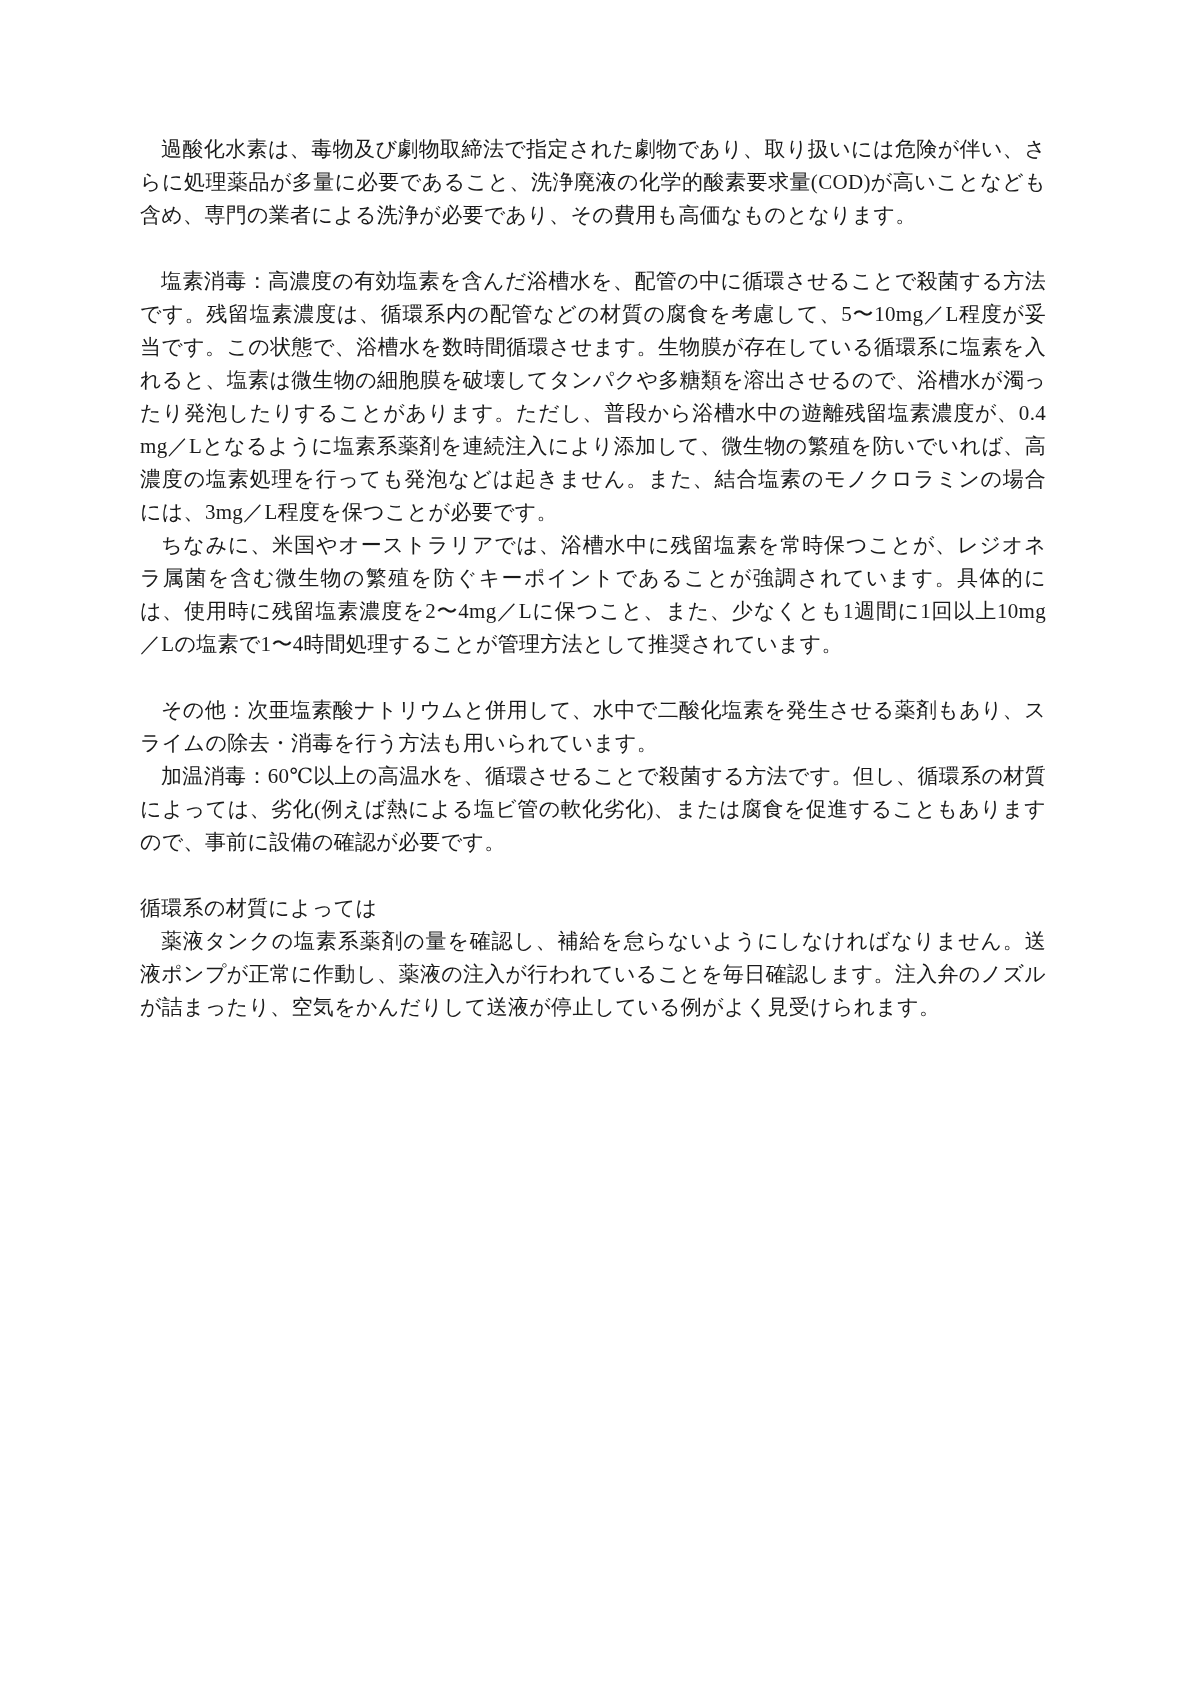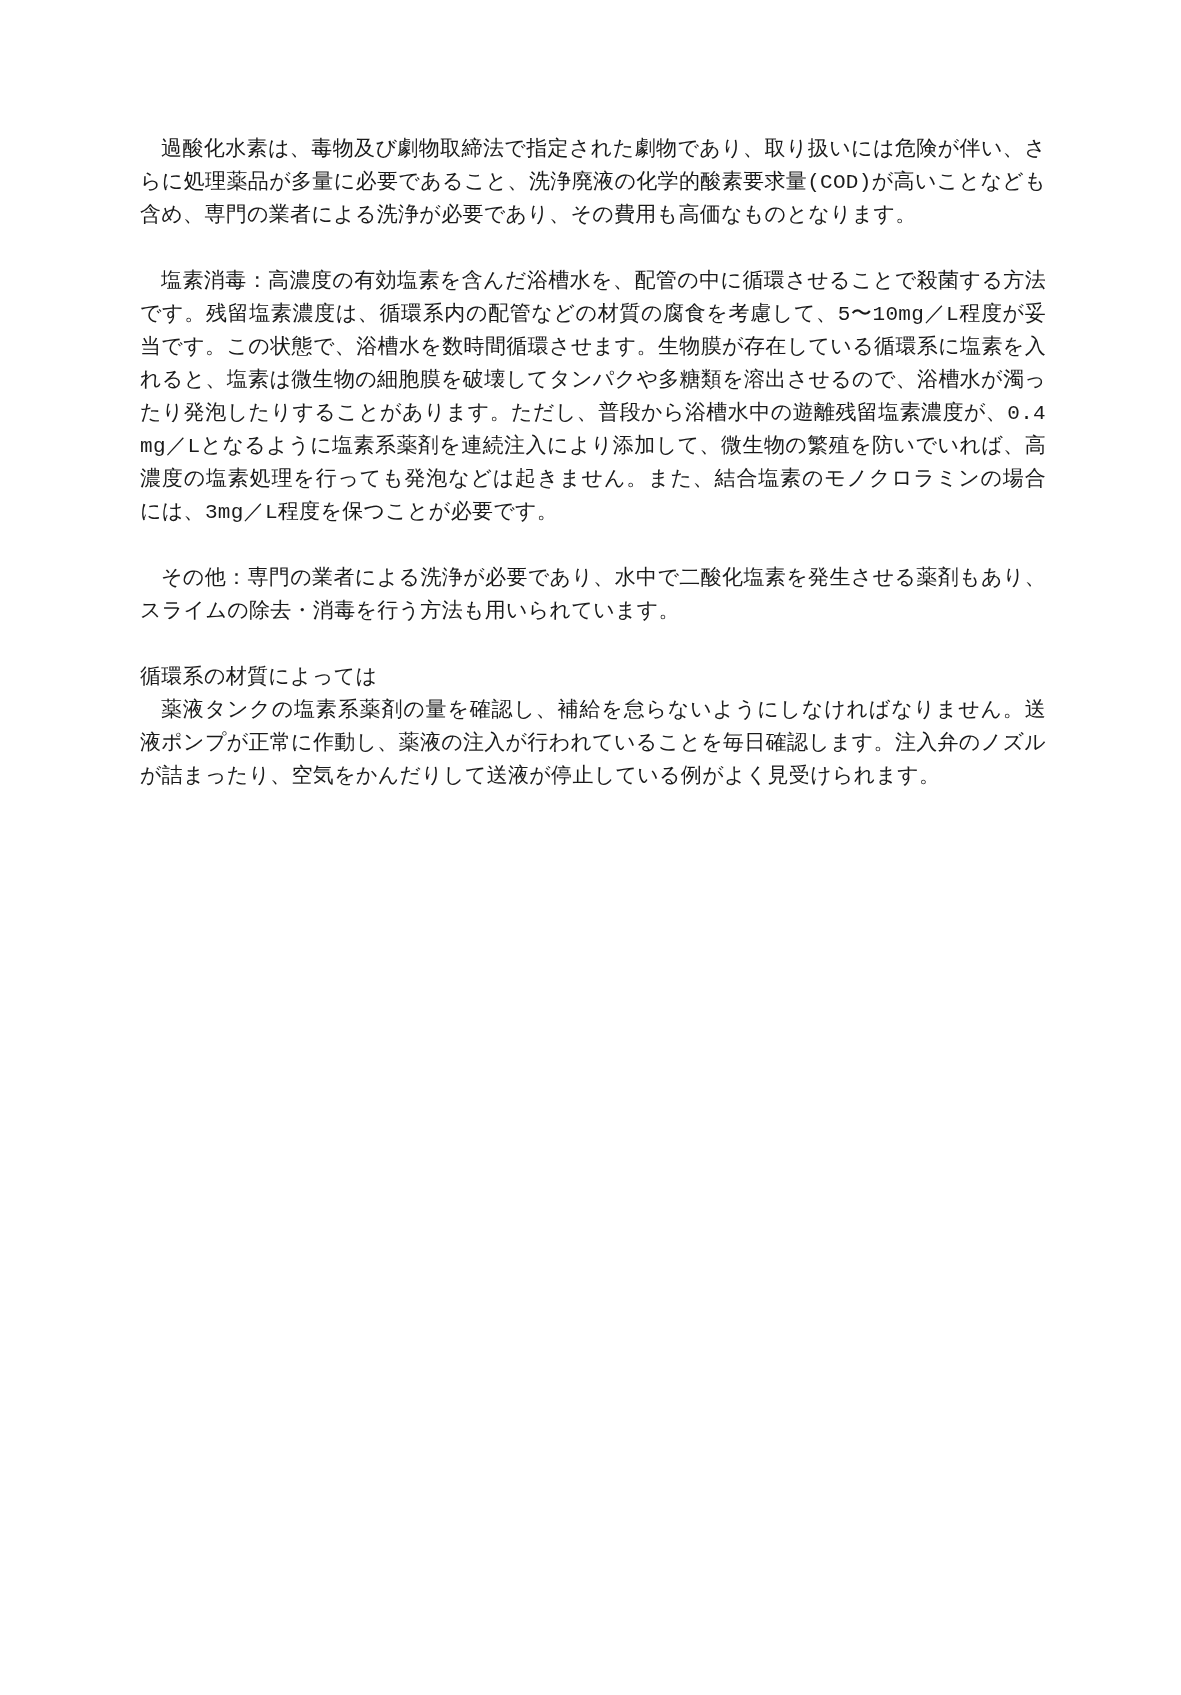--- a/index.html
+++ b/index.html
@@ -13,21 +13,20 @@
     font-family: "Liberation Serif", "DejaVu Serif", serif;
     color: #1a1a1a;
     overflow: hidden;
   }
   .page {
     box-sizing: border-box;
     width: 1181px;
     height: 1695px;
     padding: 133px 135px 100px 140px;
     background: #ffffff;
-    font-family: Liberation Mono, monospace;
   }
   .doc {
     width: 100%;
   }
   .doc .para,
   .doc .heading {
     margin: 0;
     font-size: 21px;
     line-height: 33px;
     letter-spacing: 0.3px;
@@ -50,25 +49,27 @@
 
 <div class="page">
   <div class="doc">
 
     <p class="para">過酸化水素は、毒物及び劇物取締法で指定された劇物であり、取り扱いには危険が伴い、さらに処理薬品が多量に必要であること、洗浄廃液の化学的酸素要求量(COD)が高いことなども含め、専門の業者による洗浄が必要であり、その費用も高価なものとなります。</p>
 
     <div class="gap"></div>
 
     <p class="para">塩素消毒：高濃度の有効塩素を含んだ浴槽水を、配管の中に循環させることで殺菌する方法です。残留塩素濃度は、循環系内の配管などの材質の腐食を考慮して、5〜10mg／L程度が妥当です。この状態で、浴槽水を数時間循環させます。生物膜が存在している循環系に塩素を入れると、塩素は微生物の細胞膜を破壊してタンパクや多糖類を溶出させるので、浴槽水が濁ったり発泡したりすることがあります。ただし、普段から浴槽水中の遊離残留塩素濃度が、0.4mg／Lとなるように塩素系薬剤を連続注入により添加して、微生物の繁殖を防いでいれば、高濃度の塩素処理を行っても発泡などは起きません。また、結合塩素のモノクロラミンの場合には、3mg／L程度を保つことが必要です。</p>
 
+    <p class="para">ちなみに、米国やオーストラリアでは、浴槽水中に残留塩素を常時保つことが、レジオネラ属菌を含む微生物の繁殖を防ぐキーポイントであることが強調されています。具体的には、使用時に残留塩素濃度を2〜4mg／Lに保つこと、また、少なくとも1週間に1回以上10mg／Lの塩素で1〜4時間処理することが管理方法として推奨されています。</p>
 
     <div class="gap"></div>
 
-    <p class="para">その他：専門の業者による洗浄が必要であり、水中で二酸化塩素を発生させる薬剤もあり、スライムの除去・消毒を行う方法も用いられています。</p>
+    <p class="para">その他：次亜塩素酸ナトリウムと併用して、水中で二酸化塩素を発生させる薬剤もあり、スライムの除去・消毒を行う方法も用いられています。</p>
 
+    <p class="para">加温消毒：60℃以上の高温水を、循環させることで殺菌する方法です。但し、循環系の材質によっては、劣化(例えば熱による塩ビ管の軟化劣化)、または腐食を促進することもありますので、事前に設備の確認が必要です。</p>
 
     <div class="gap"></div>
 
     <p class="heading">循環系の材質によっては</p>
 
     <p class="para">薬液タンクの塩素系薬剤の量を確認し、補給を怠らないようにしなければなりません。送液ポンプが正常に作動し、薬液の注入が行われていることを毎日確認します。注入弁のノズルが詰まったり、空気をかんだりして送液が停止している例がよく見受けられます。</p>
 
 
     <div class="gap"></div>
 

